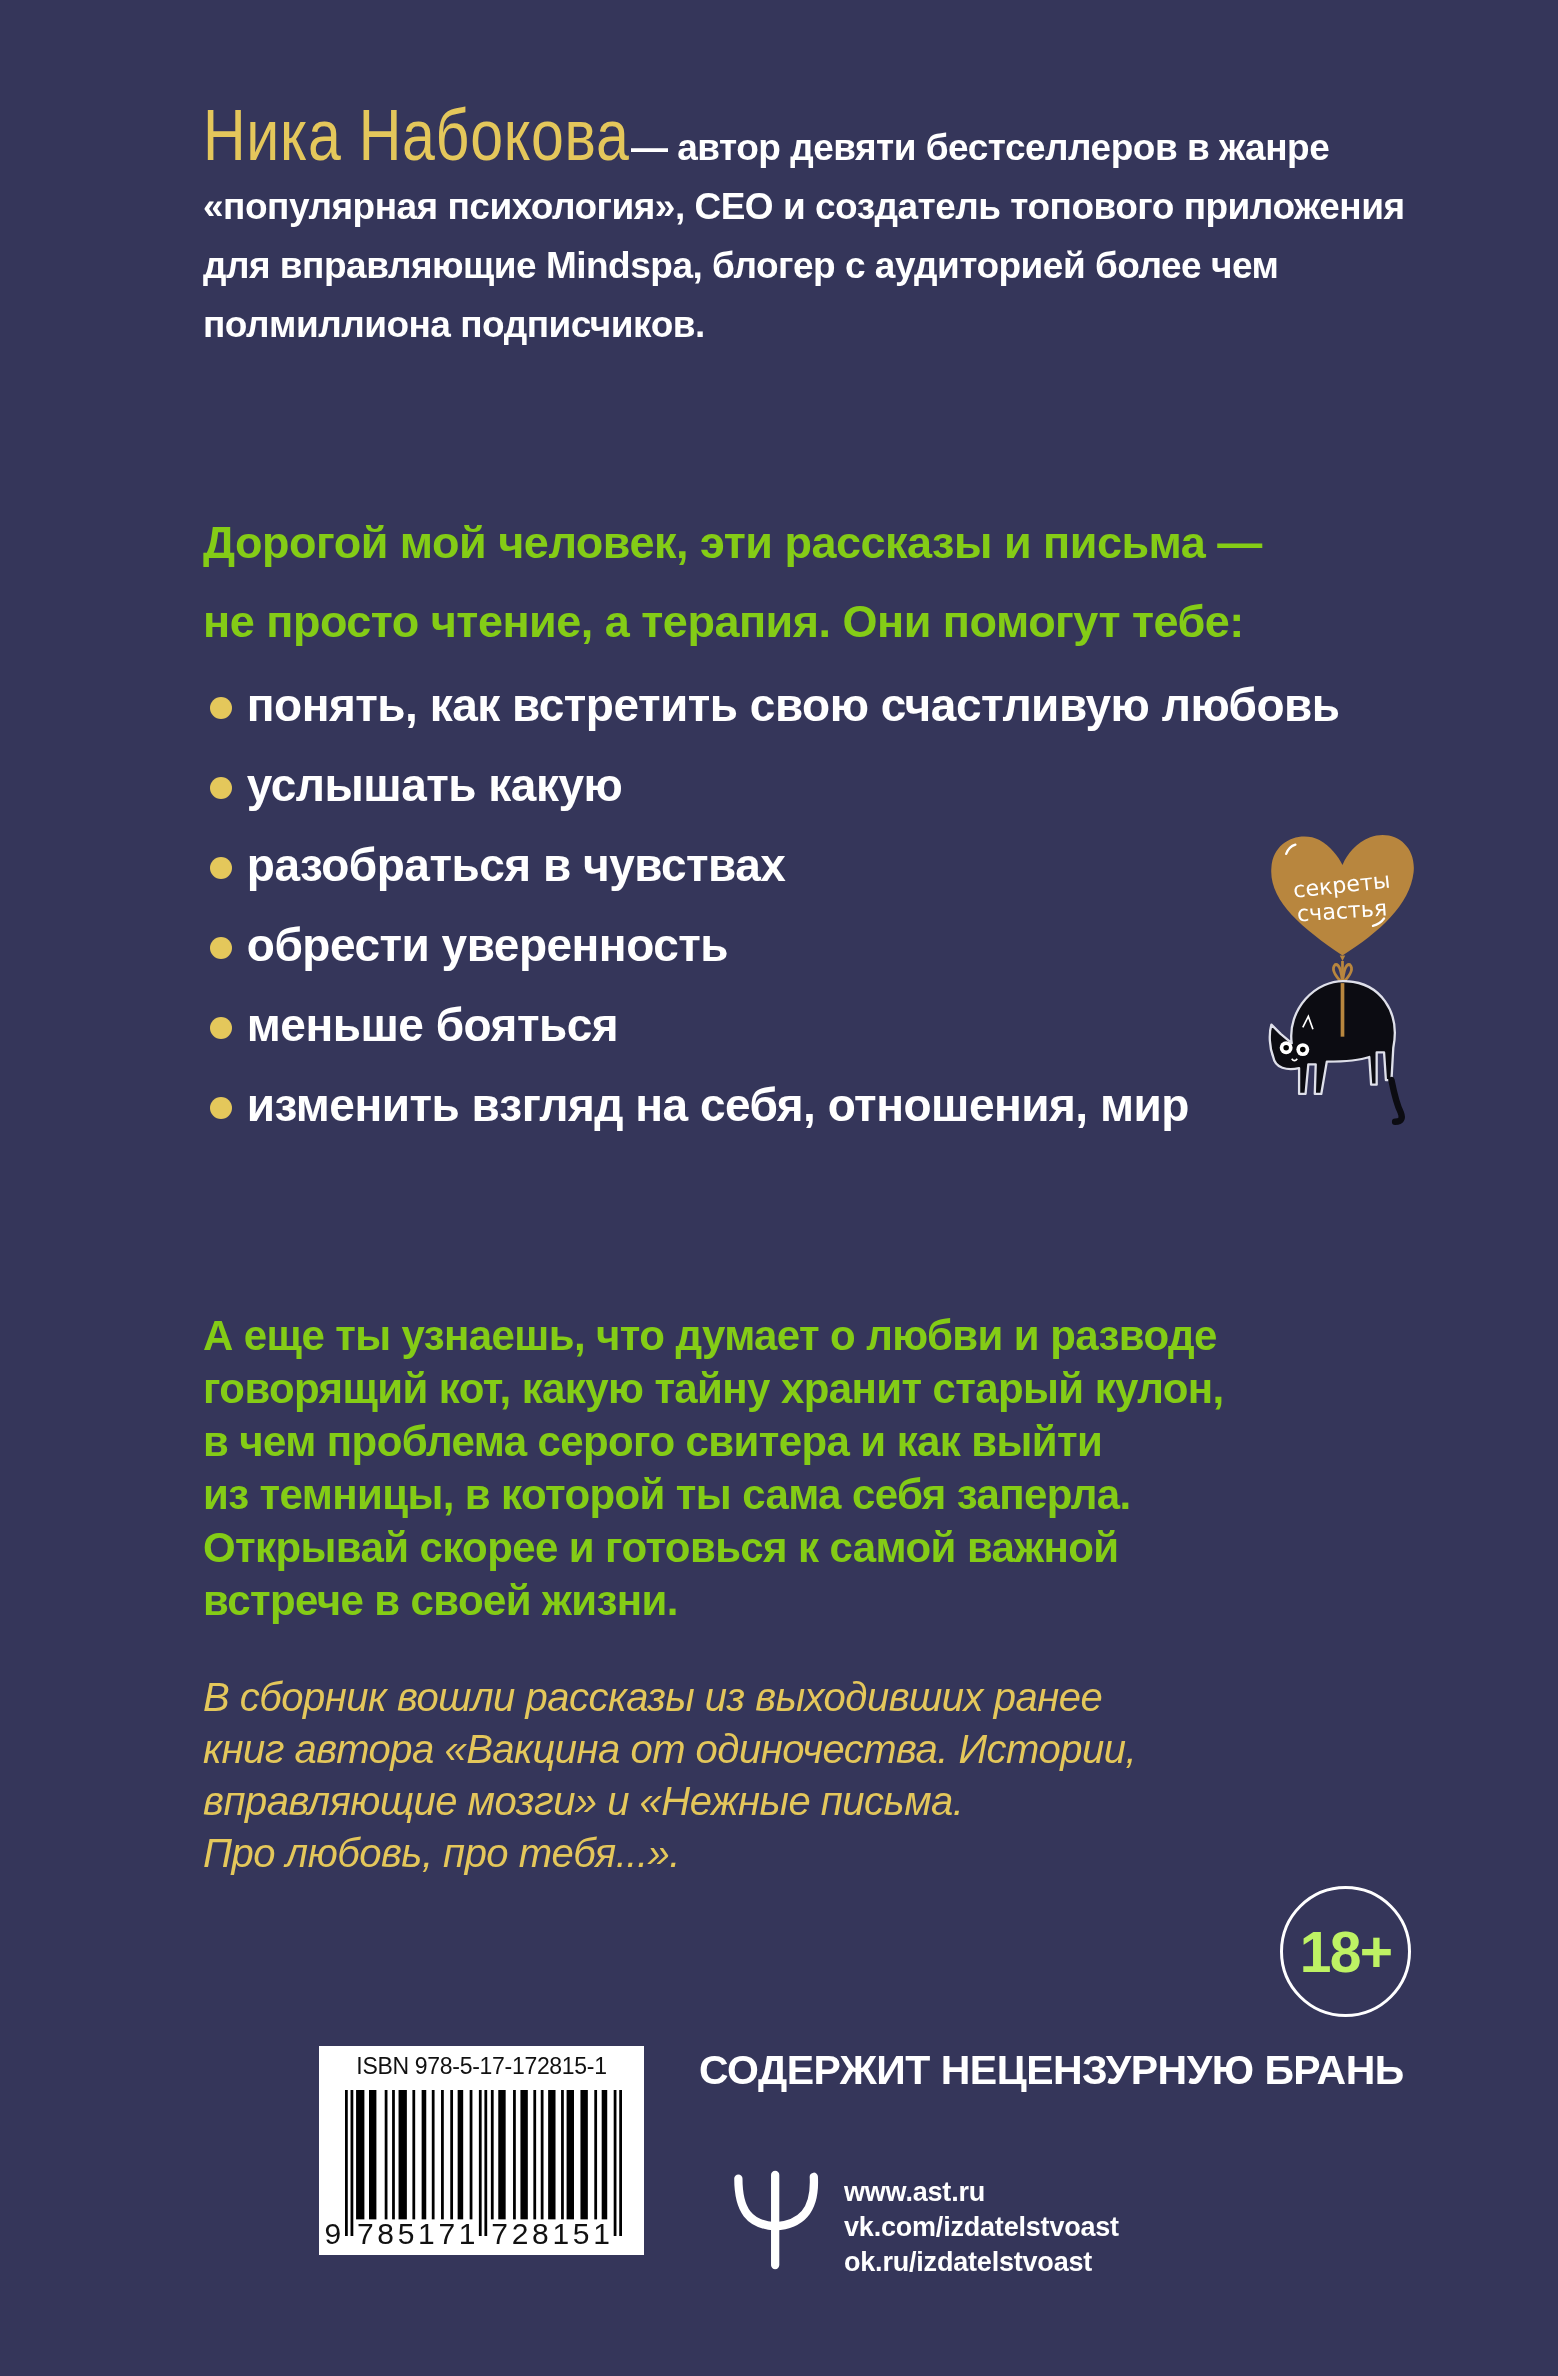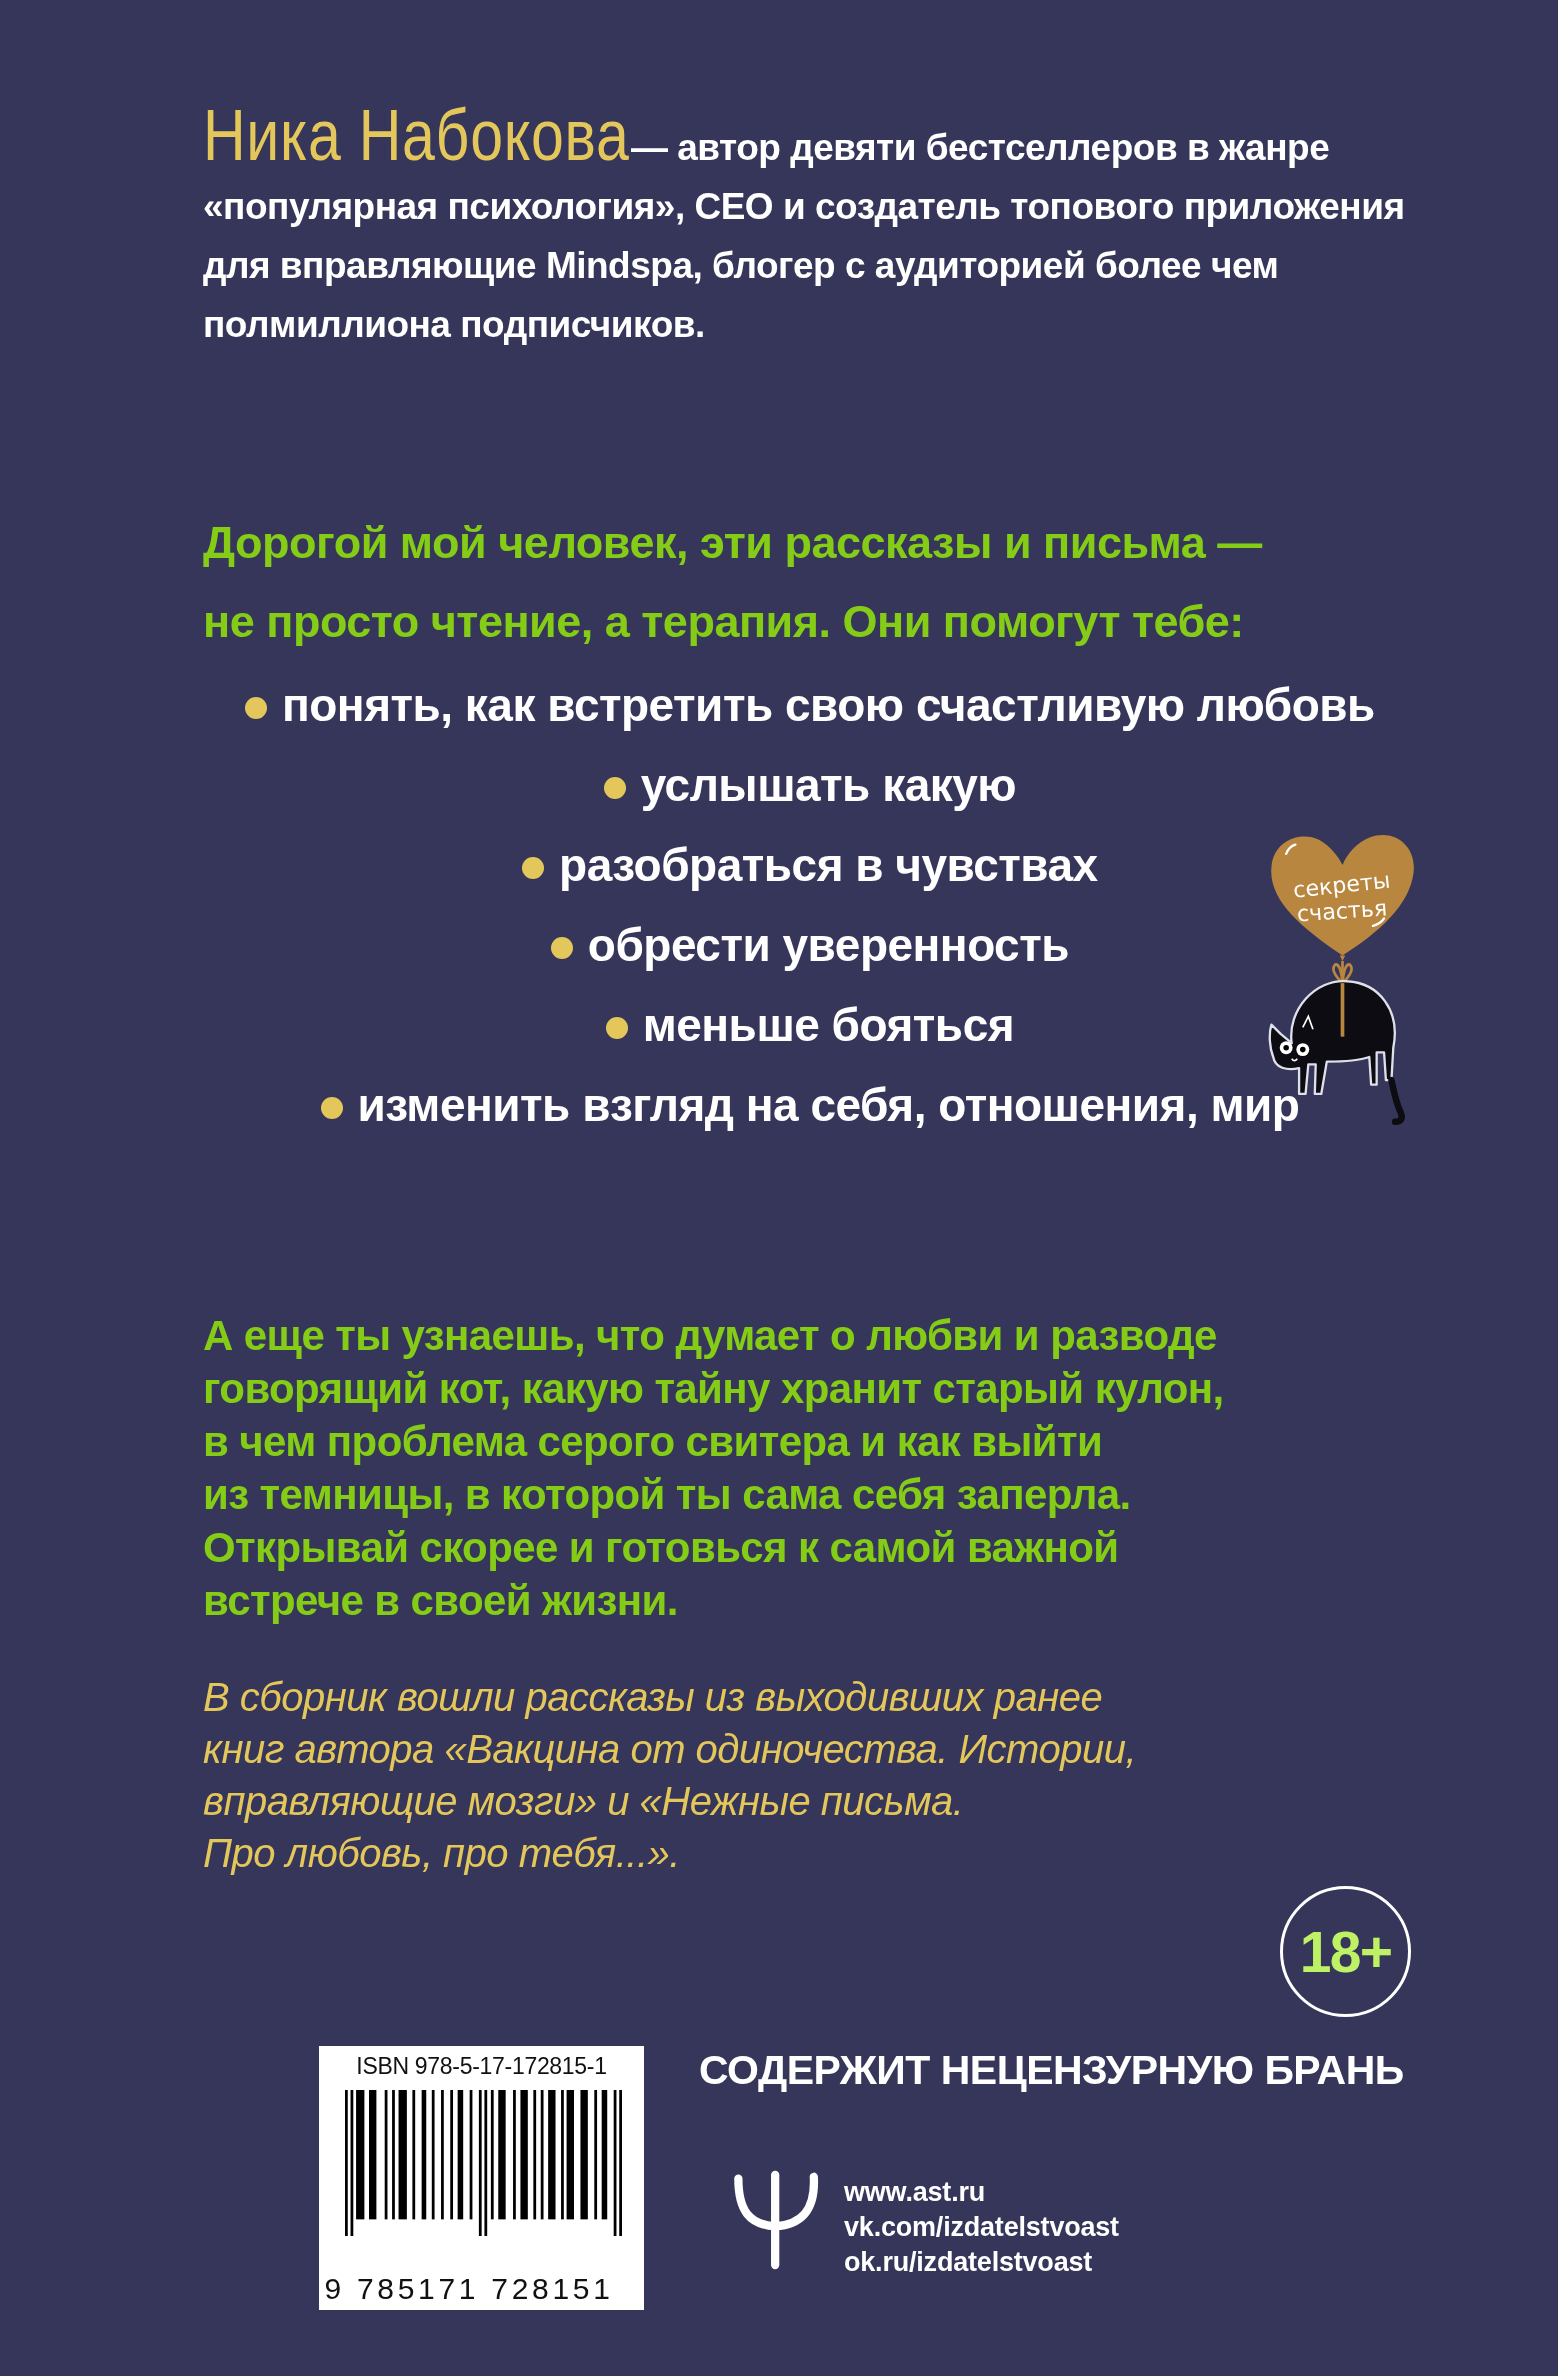--- a/index.html
+++ b/index.html
@@ -38,21 +38,20 @@
     
     .bullets {
       left:210px; top:665px; width:1200px;
       list-style:none; margin:0; padding:0;
     }
     .bullet {
       display:flex; align-items:center;
       height:80px;
       font-size:46px; font-weight:bold; color:#ffffff;
       letter-spacing:-0.5px;
-      justify-content:center;
     }
     .dot {
       width:22px; height:22px; border-radius:50%;
       background:#e4c75b; margin-right:14.8px; flex:none;
       margin-top:5.5px;
     }
 
     
     .illus { left:1264px; top:826px; width:157px; height:305px; }
 
@@ -82,21 +81,21 @@
 
     
     .warning {
       left:699px; top:2047px; width:738px;
       font-size:41px; font-weight:bold; color:#ffffff;
       letter-spacing:-0.5px; white-space:nowrap;
     }
 
     
     .barcode {
-      left:319px; top:2046px; width:325px; height:264px;
+      left:319px; top:2046px; width:325px; height:209px;
       background:#ffffff; box-sizing:border-box;
     }
     .isbn-text {
       position:absolute; left:0; right:0; top:7.4px;
       text-align:center; font-size:23px; color:#111;
       letter-spacing:-0.3px;
     }
     .bars {
       position:absolute; left:26px; top:44px; width:277px; height:146px;
     }

